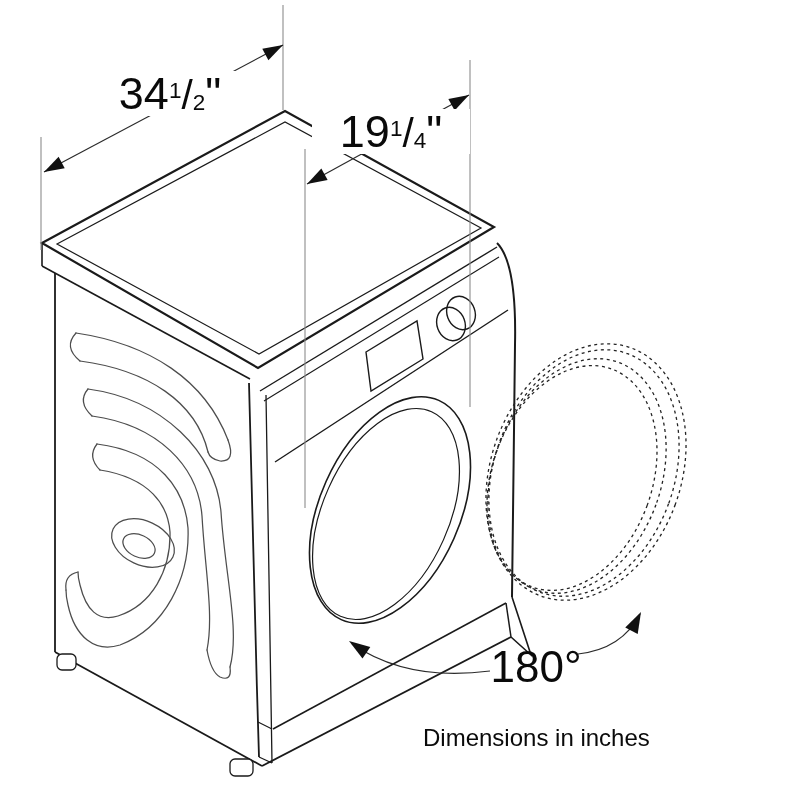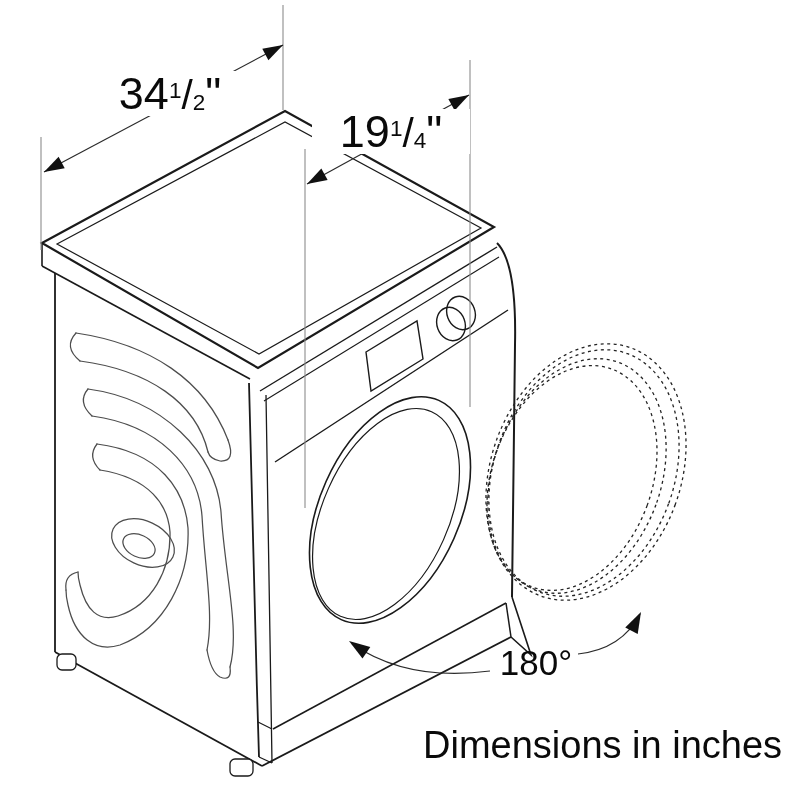--- a/index.html
+++ b/index.html
@@ -4,22 +4,22 @@
 <style>
   html,body{margin:0;padding:0;background:#fff;}
   .stage{position:relative;width:800px;height:787px;background:#fff;overflow:hidden;
          font-family:"Liberation Sans","DejaVu Sans",sans-serif;color:#0a0a0a;}
   .stage svg{position:absolute;left:0;top:0;}
   .label{position:absolute;white-space:nowrap;color:#0a0a0a;}
   .dim-label{font-size:45px;line-height:1;text-align:center;background:#fff;padding:0 3px;}
   .dim-label sup{font-size:.5em;vertical-align:.5em;}
   .dim-label sub{font-size:.5em;vertical-align:-.05em;}
   .dim-label .slash{font-size:.9em;}
-  .angle-label{font-size:35px;line-height:1;text-align:center;}
-  .caption{font-size:38px;line-height:1.1;}
+  .angle-label{font-size:44px;line-height:1;text-align:center;}
+  .caption{font-size:24px;line-height:1.1;}
 </style>
 </head>
 <body>
 
 <div class="stage">
 
   <svg width="800" height="787" viewBox="0 0 800 787">
 
     <g fill="none" stroke="#1a1a1a">
       <path d="M42,243 L285,111 L494,227 L258,368 Z" stroke-width="2.2"></path>

